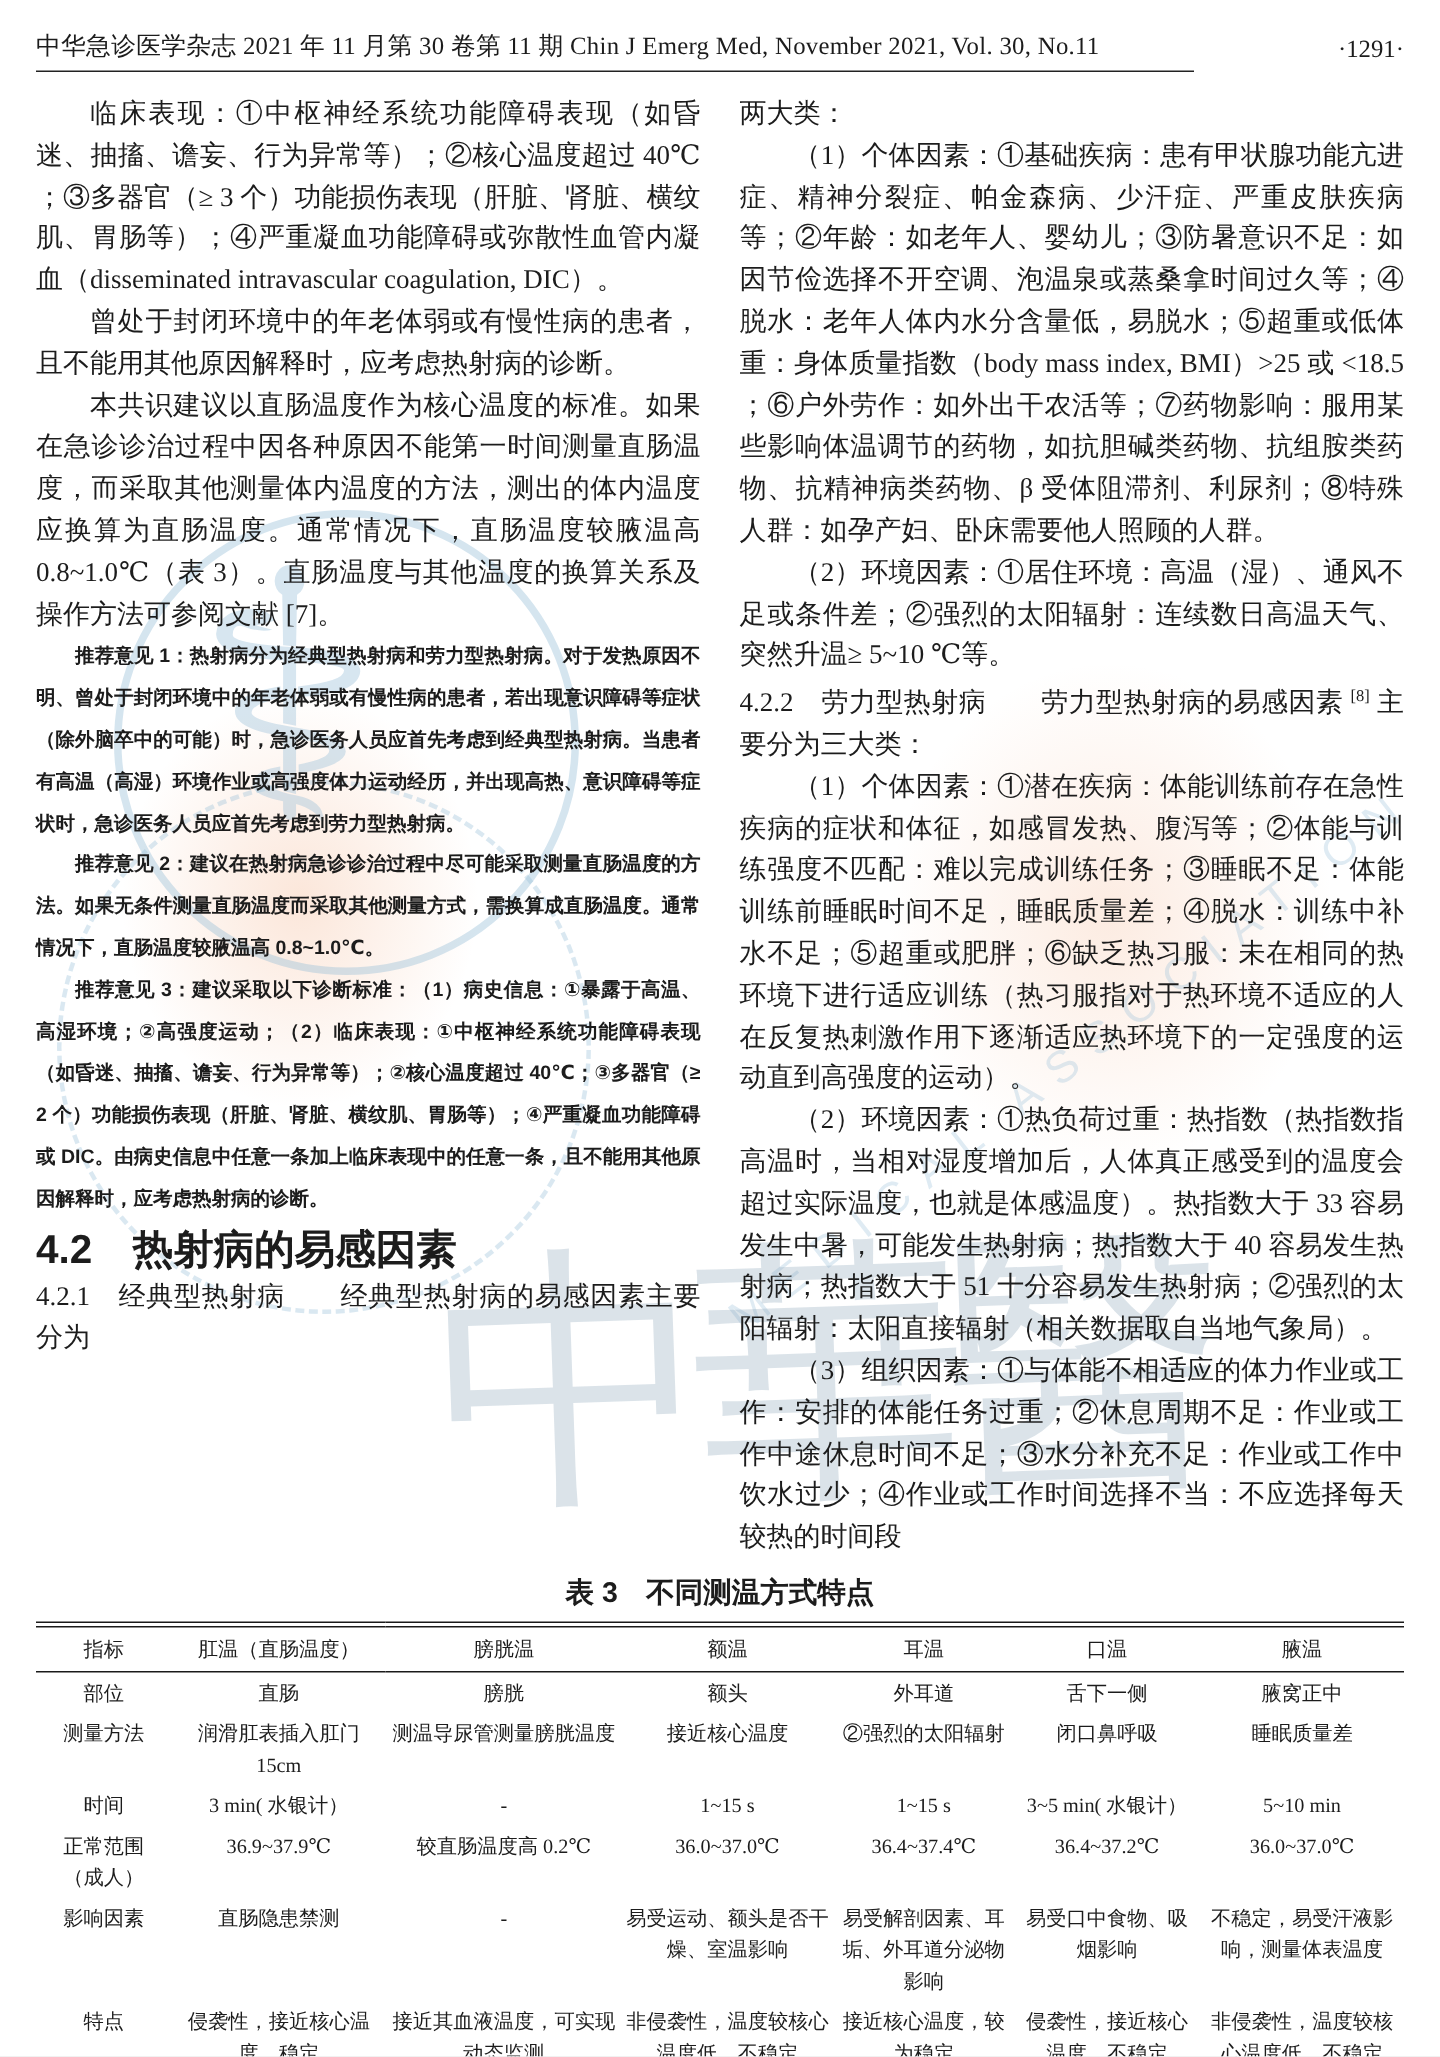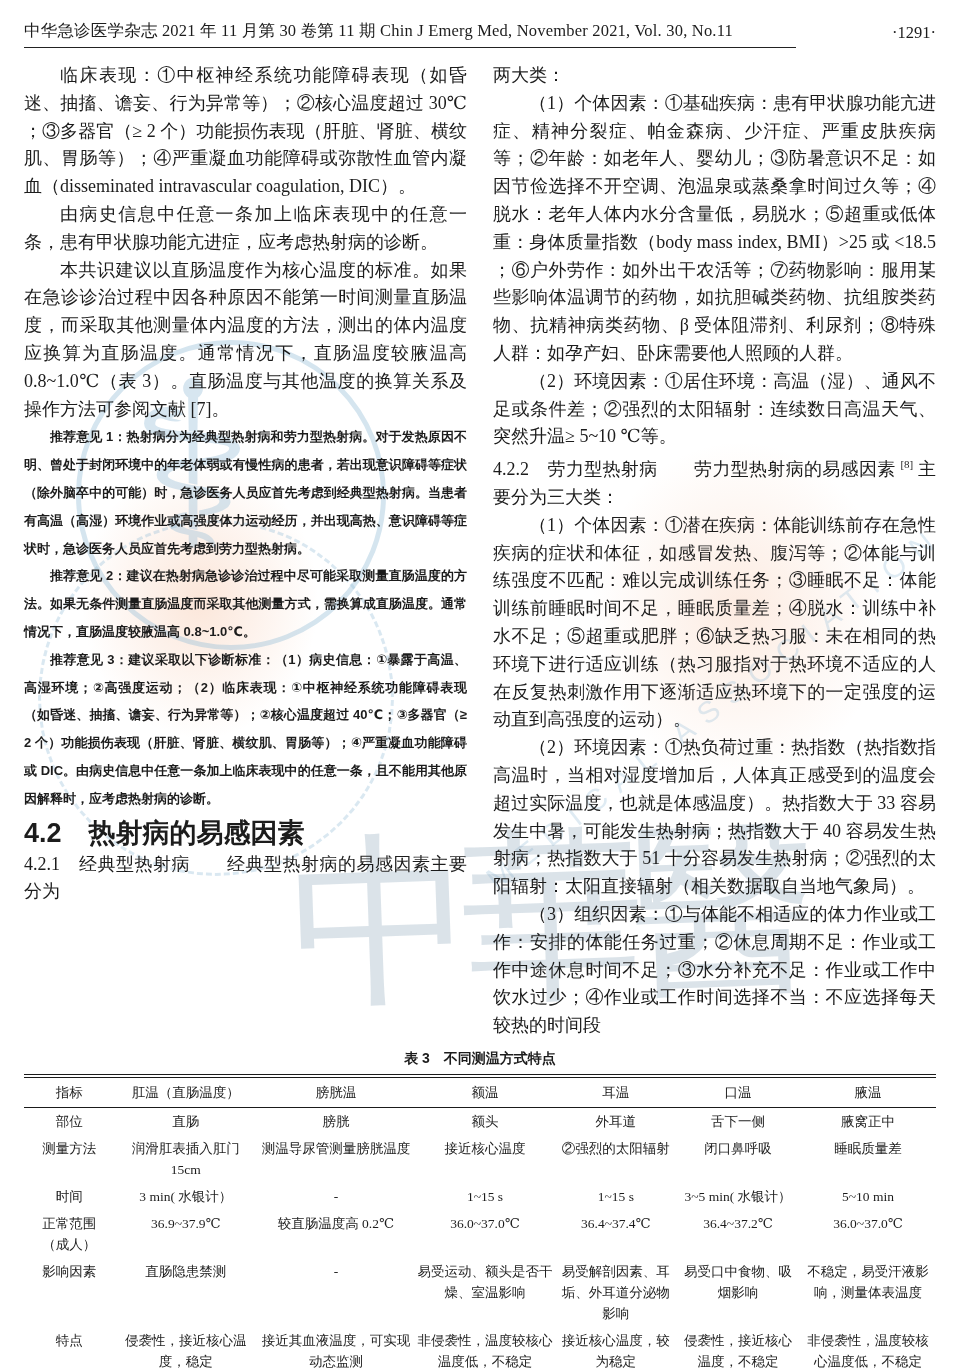--- a/index.html
+++ b/index.html
@@ -61,21 +61,21 @@
     margin:4px 0 2px 0;
   }
   .para.subsection{text-indent:0;}
   .para sup{font-size:11px;}
   
   .table-section{position:relative;z-index:2;margin-top:10px;}
   .tbl-title{
     text-align:center;
     font-family:"Liberation Sans","DejaVu Sans",sans-serif;
     font-weight:700;
-    font-size:14px;
+    font-size:19px;
     margin-bottom:6px;
   }
   table.spec{
     width:100%;
     border-collapse:collapse;
     border-top:4px double #1a1a1a;
     border-bottom:2px solid #1a1a1a;
     font-size:13.5px;
     line-height:21px;
   }
@@ -158,22 +158,22 @@
     <div class="wm-calligraphy">中華醫學會</div>
   </div>
 
   <header class="page-header">
     <span class="citation">中华急诊医学杂志 2021 年 11 月第 30 卷第 11 期 Chin J Emerg Med, November 2021, Vol. 30, No.11</span>
     <span class="page-number">·1291·</span>
   </header>
 
   <main class="columns">
     <div class="col">
-        <p class="para body"><span>临床表现：①中枢神经系统功能障碍表现（如昏迷、抽搐、谵妄、行为异常等）；②核心温度超过 30℃ ；③多器官（≥ 2 个）功能损伤表现（肝脏、肾脏、横纹肌、胃肠等）；④严重凝血功能障碍或弥散性血管内凝血（disseminated intravascular coagulation, DIC）。</span></p>
-        <p class="para body"><span>由病史信息中任意一条加上临床表现中的任意一条，患有甲状腺功能亢进症，应考虑热射病的诊断。</span></p>
+        <p class="para body"><span>临床表现：①中枢神经系统功能障碍表现（如昏迷、抽搐、谵妄、行为异常等）；②核心温度超过 40℃ ；③多器官（≥ 3 个）功能损伤表现（肝脏、肾脏、横纹肌、胃肠等）；④严重凝血功能障碍或弥散性血管内凝血（disseminated intravascular coagulation, DIC）。</span></p>
+        <p class="para body"><span>曾处于封闭环境中的年老体弱或有慢性病的患者，且不能用其他原因解释时，应考虑热射病的诊断。</span></p>
         <p class="para body"><span>本共识建议以直肠温度作为核心温度的标准。如果在急诊诊治过程中因各种原因不能第一时间测量直肠温度，而采取其他测量体内温度的方法，测出的体内温度应换算为直肠温度。通常情况下，直肠温度较腋温高 0.8~1.0℃（表 3）。直肠温度与其他温度的换算关系及操作方法可参阅文献 [7]。</span></p>
         <p class="para recommend"><span>推荐意见 1：热射病分为经典型热射病和劳力型热射病。对于发热原因不明、曾处于封闭环境中的年老体弱或有慢性病的患者，若出现意识障碍等症状（除外脑卒中的可能）时，急诊医务人员应首先考虑到经典型热射病。当患者有高温（高湿）环境作业或高强度体力运动经历，并出现高热、意识障碍等症状时，急诊医务人员应首先考虑到劳力型热射病。</span></p>
         <p class="para recommend"><span>推荐意见 2：建议在热射病急诊诊治过程中尽可能采取测量直肠温度的方法。如果无条件测量直肠温度而采取其他测量方式，需换算成直肠温度。通常情况下，直肠温度较腋温高 0.8~1.0℃。</span></p>
         <p class="para recommend"><span>推荐意见 3：建议采取以下诊断标准：（1）病史信息：①暴露于高温、高湿环境；②高强度运动；（2）临床表现：①中枢神经系统功能障碍表现（如昏迷、抽搐、谵妄、行为异常等）；②核心温度超过 40℃；③多器官（≥ 2 个）功能损伤表现（肝脏、肾脏、横纹肌、胃肠等）；④严重凝血功能障碍或 DIC。由病史信息中任意一条加上临床表现中的任意一条，且不能用其他原因解释时，应考虑热射病的诊断。</span></p>
         <p class="para section"><span>4.2　热射病的易感因素</span></p>
         <p class="para subsection"><span>4.2.1　经典型热射病　　经典型热射病的易感因素主要分为</span></p>
       </div>
     <div class="col">
         <p class="para cont"><span>两大类：</span></p>
         <p class="para body"><span>（1）个体因素：①基础疾病：患有甲状腺功能亢进症、精神分裂症、帕金森病、少汗症、严重皮肤疾病等；②年龄：如老年人、婴幼儿；③防暑意识不足：如因节俭选择不开空调、泡温泉或蒸桑拿时间过久等；④脱水：老年人体内水分含量低，易脱水；⑤超重或低体重：身体质量指数（body mass index, BMI）&gt;25 或 &lt;18.5 ；⑥户外劳作：如外出干农活等；⑦药物影响：服用某些影响体温调节的药物，如抗胆碱类药物、抗组胺类药物、抗精神病类药物、β 受体阻滞剂、利尿剂；⑧特殊人群：如孕产妇、卧床需要他人照顾的人群。</span></p>

